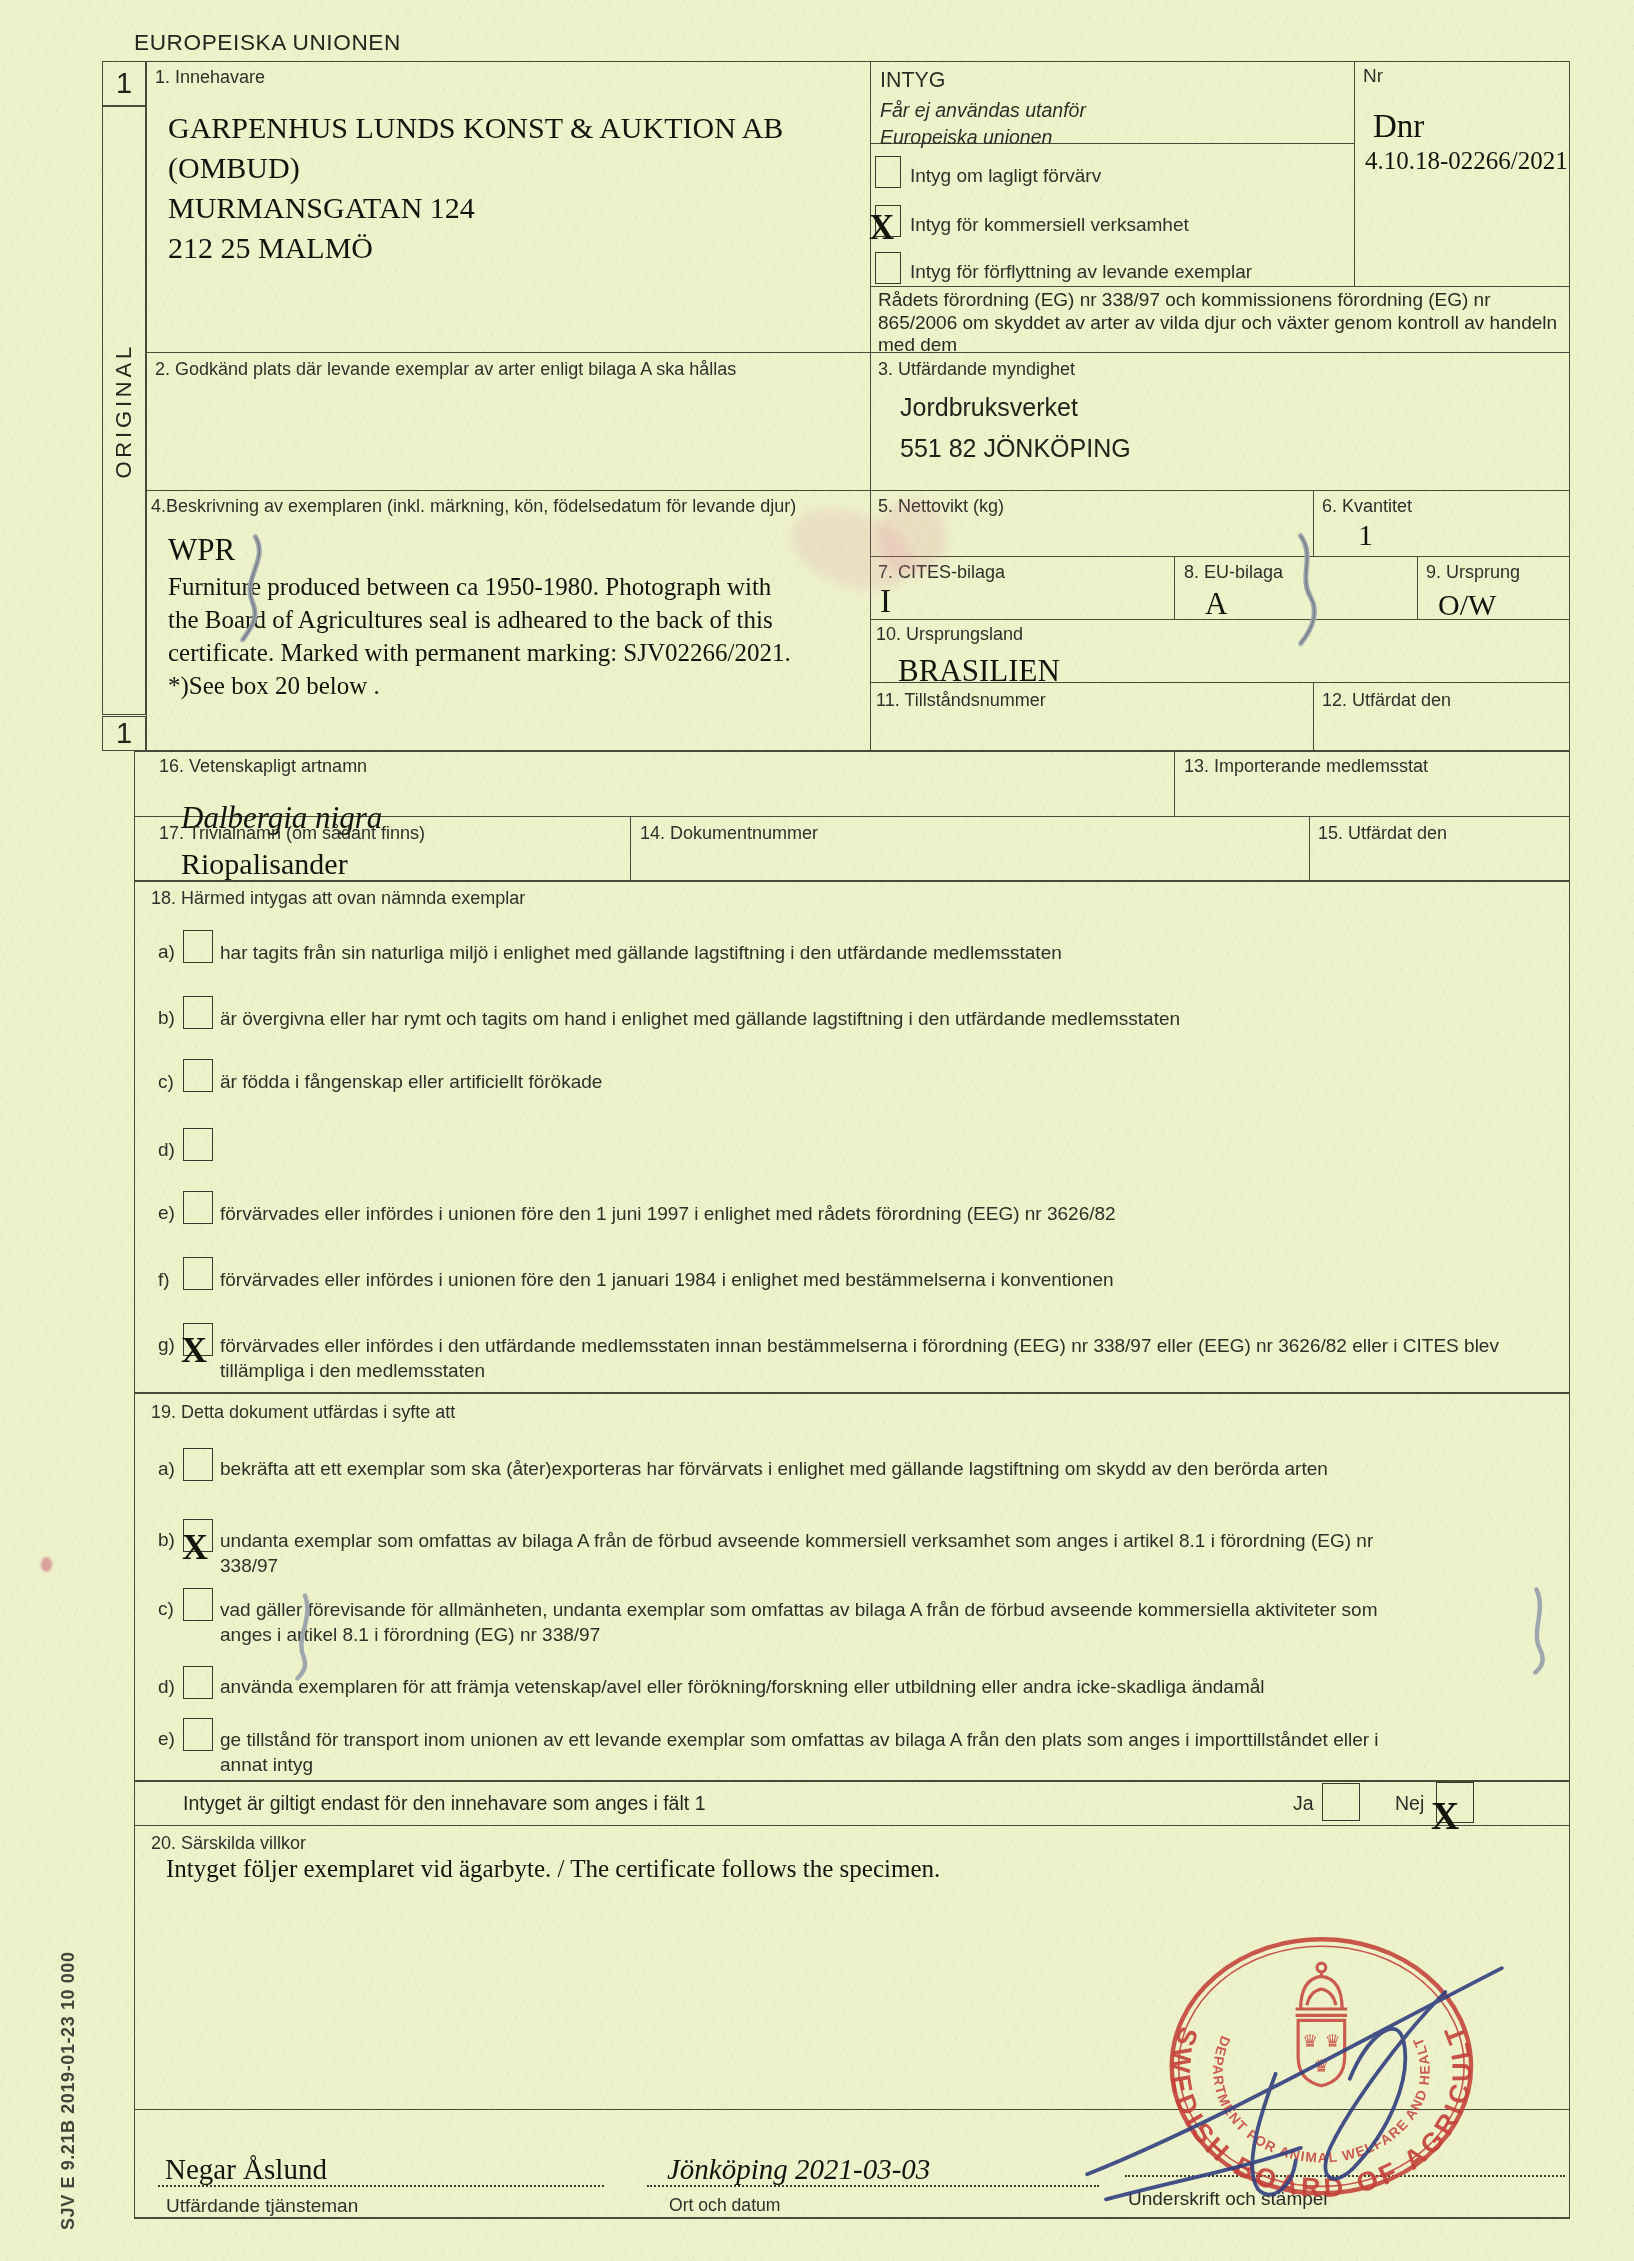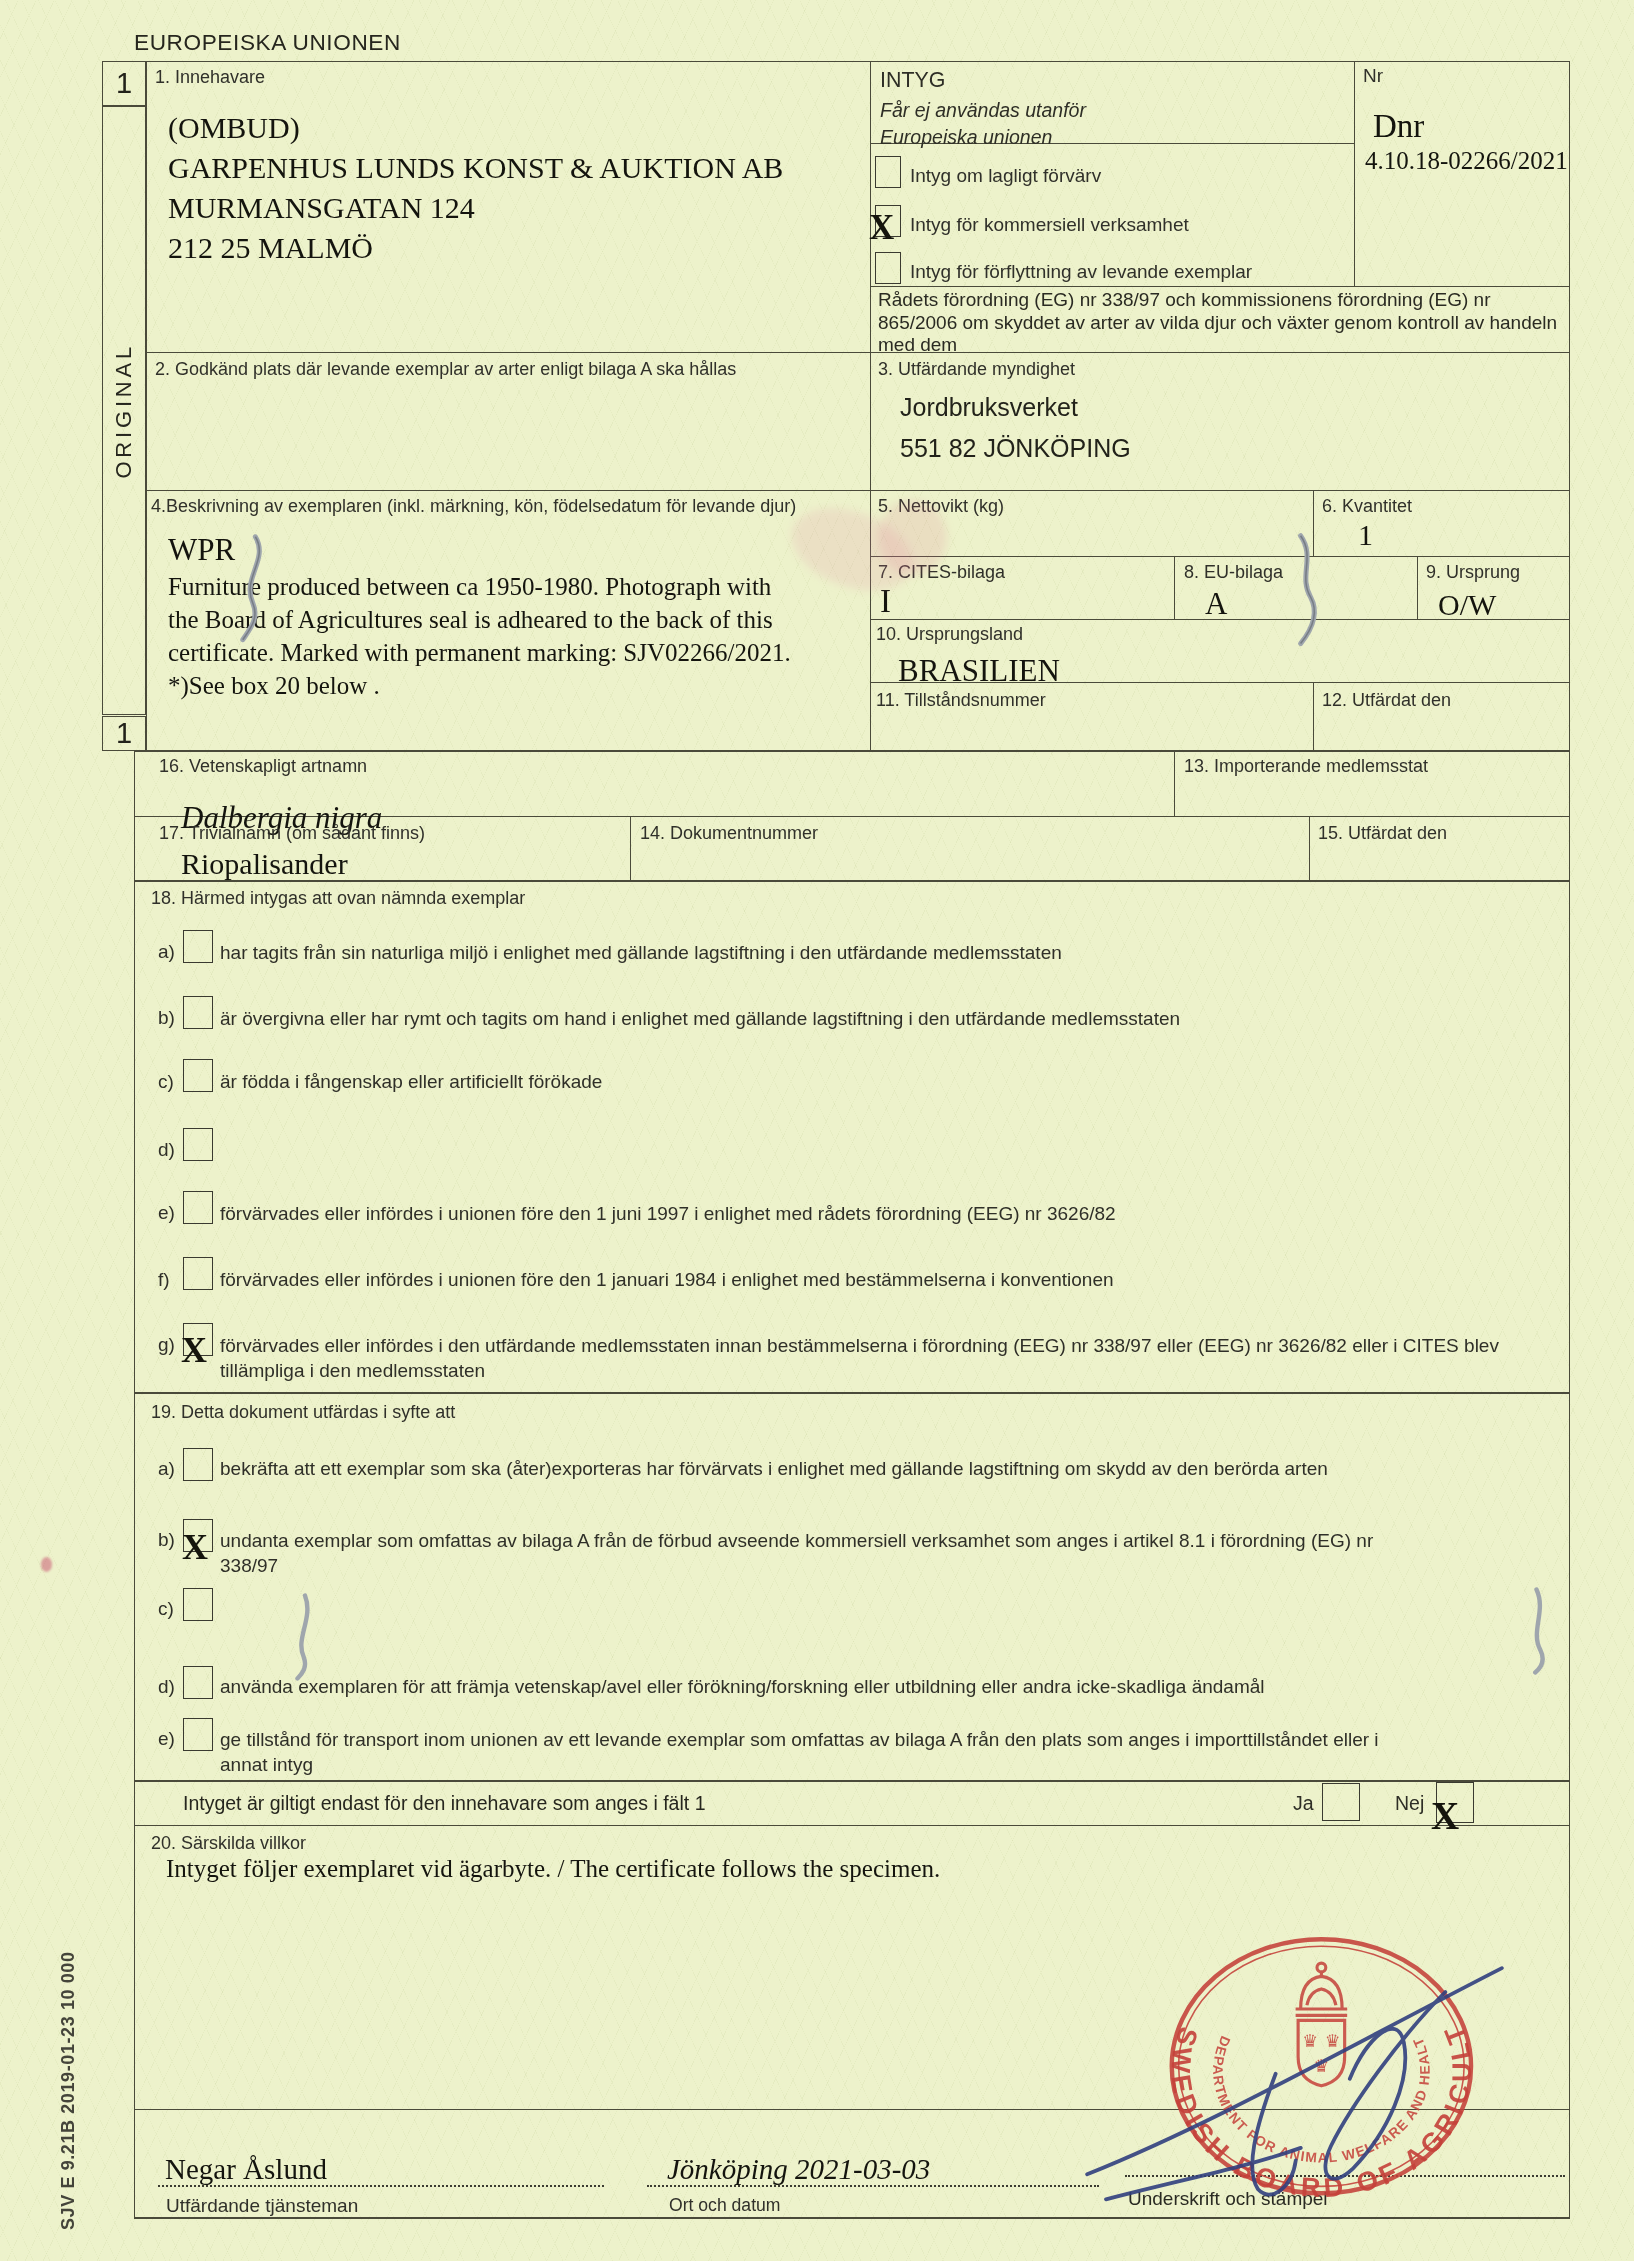--- a/index.html
+++ b/index.html
@@ -69,22 +69,22 @@
   <div class="abs" style="left:102px;top:106px;width:44px;height:609px;border:1.9px solid #4a4a3a;box-sizing:border-box;display:flex;align-items:center;justify-content:center;">
     <span class="vert bold" style="font-size:22px;letter-spacing:3.8px;color:#26261e;">ORIGINAL</span>
   </div>
   <div class="abs" style="left:102px;top:716px;width:44px;height:35px;border:1.9px solid #4a4a3a;box-sizing:border-box;display:flex;align-items:center;justify-content:center;">
     <span class="bold" style="font-size:29px;color:#22221a;">1</span>
   </div>
   <div class="abs vert" style="left:58px;top:1891px;height:339px;font-size:18px;font-weight:bold;color:#44443a;letter-spacing:0.6px;">SJV  E 9.21B  2019-01-23  10 000</div>
 
   <div class="lbl" style="left:155px;top:67px;">1. Innehavare</div>
   <div class="abs serif" style="left:168px;top:108px;font-size:30px;line-height:40px;">
+    <span style="display:block;">GARPENHUS LUNDS KONST &amp; AUKTION AB</span>
     <span style="display:block;">(OMBUD)</span>
-    <span style="display:block;">GARPENHUS LUNDS KONST &amp; AUKTION AB</span>
     <span style="display:block;">MURMANSGATAN 124</span>
     <span style="display:block;">212 25 MALMÖ</span>
   </div>
 
   <div class="abs bold" style="left:880px;top:68px;font-size:21.4px;">INTYG</div>
   <div class="abs bold" style="left:880px;top:99px;font-size:19.5px;font-style:italic;">Får ej användas utanför</div>
   <div class="abs bold" style="left:880px;top:126px;font-size:19.5px;font-style:italic;">Europeiska unionen</div>
 
   <div class="cbs" style="left:875px;top:156px;"></div>
   <div class="lbl" style="left:910px;top:165px;font-size:19px;">Intyg om lagligt förvärv</div>
@@ -172,20 +172,21 @@
   <div class="cb" style="left:183px;top:1448px;"></div>
   <div class="itemtext" style="left:220px;top:1456px;width:1181px;">bekräfta att ett exemplar som ska (åter)exporteras har förvärvats i enlighet med gällande lagstiftning om skydd av den berörda arten</div>
 
   <div class="letter" style="left:158px;top:1529px;">b)</div>
   <div class="cb" style="left:183px;top:1519px;"></div>
   <div class="xmark" style="left:182px;top:1529px;">X</div>
   <div class="itemtext" style="left:220px;top:1528px;width:1181px;">undanta exemplar som omfattas av bilaga A från de förbud avseende kommersiell verksamhet som anges i artikel 8.1 i förordning (EG) nr 338/97</div>
 
   <div class="letter" style="left:158px;top:1598px;">c)</div>
   <div class="cb" style="left:183px;top:1588px;"></div>
+  <div class="itemtext" style="left:220px;top:1597px;width:1181px;">vad gäller förevisande för allmänheten, undanta exemplar som omfattas av bilaga A från de förbud avseende kommersiella aktiviteter som anges i artikel 8.1 i förordning (EG) nr 338/97</div>
 
   <div class="letter" style="left:158px;top:1676px;">d)</div>
   <div class="cb" style="left:183px;top:1666px;"></div>
   <div class="itemtext" style="left:220px;top:1674px;width:1294px;">använda exemplaren för att främja vetenskap/avel eller förökning/forskning eller utbildning eller andra icke-skadliga ändamål</div>
 
   <div class="letter" style="left:158px;top:1728px;">e)</div>
   <div class="cb" style="left:183px;top:1718px;"></div>
   <div class="itemtext" style="left:220px;top:1727px;width:1181px;">ge tillstånd för transport inom unionen av ett levande exemplar som omfattas av bilaga A från den plats som anges i importtillståndet eller i annat intyg</div>
 
   <div class="abs bold" style="left:183px;top:1792px;font-size:19.5px;color:#26261e;">Intyget är giltigt endast för den innehavare som anges i fält 1</div>

